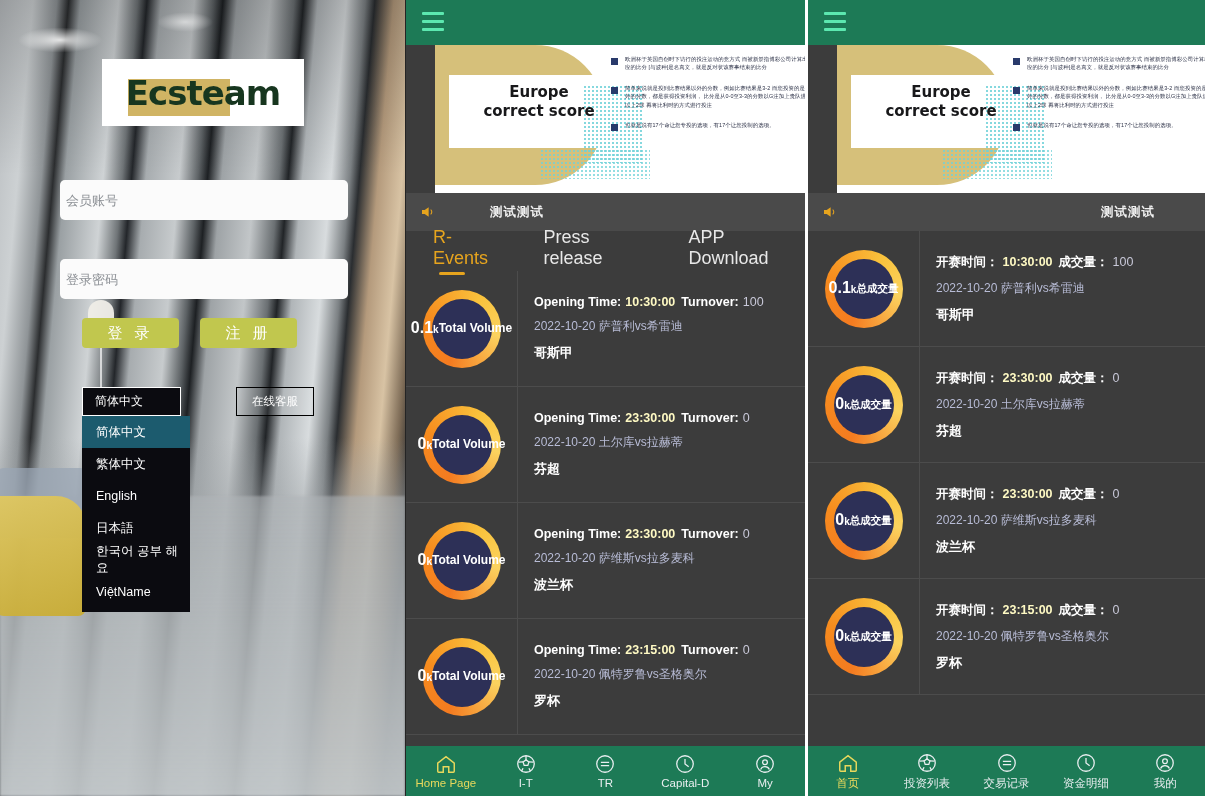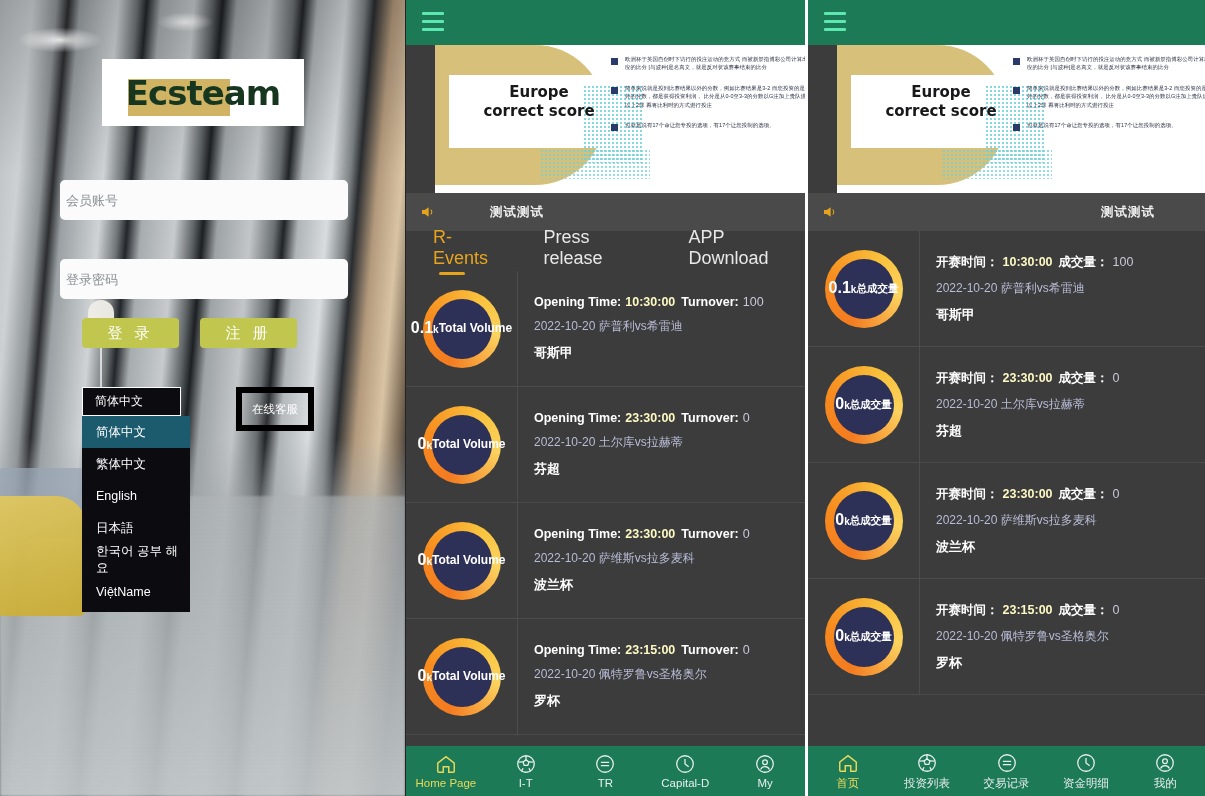--- a/index.html
+++ b/index.html
@@ -106,22 +106,22 @@
     position: absolute; left: 82px; top: 416px; width: 108px;
     background: #0b0b10; padding-bottom: 4px;
   }
   .lang-opt {
     height: 32px; display: flex; align-items: center; padding-left: 14px;
     color: #ffffff; font-size: 12.5px; cursor: pointer;
   }
   .lang-opt.sel { background: #1c5b6e; }
 
   .cs-btn {
-    position: absolute; left: 236px; top: 387px; width: 78px; height: 44px;
-    border: 6px solid #000000; color: #ffffff; font-size: 11.5px;
+    position: absolute; left: 236px; top: 387px; width: 78px; height: 29px;
+    border: 1px solid #000000; color: #ffffff; font-size: 11.5px;
     display: flex; align-items: center; justify-content: center;
     background: rgba(255,255,255,.06); cursor: pointer;
   }
 
   
   .phone { position: relative; width: 400px; height: 796px; background: #3c3c3c; overflow: hidden; }
   .phone.mid { border-left: 1px solid #242424; }
   .phone.right { border-left: 3px solid #ffffff; }
 
   .topbar { height: 45px; background: #1d7a56; position: relative; }

